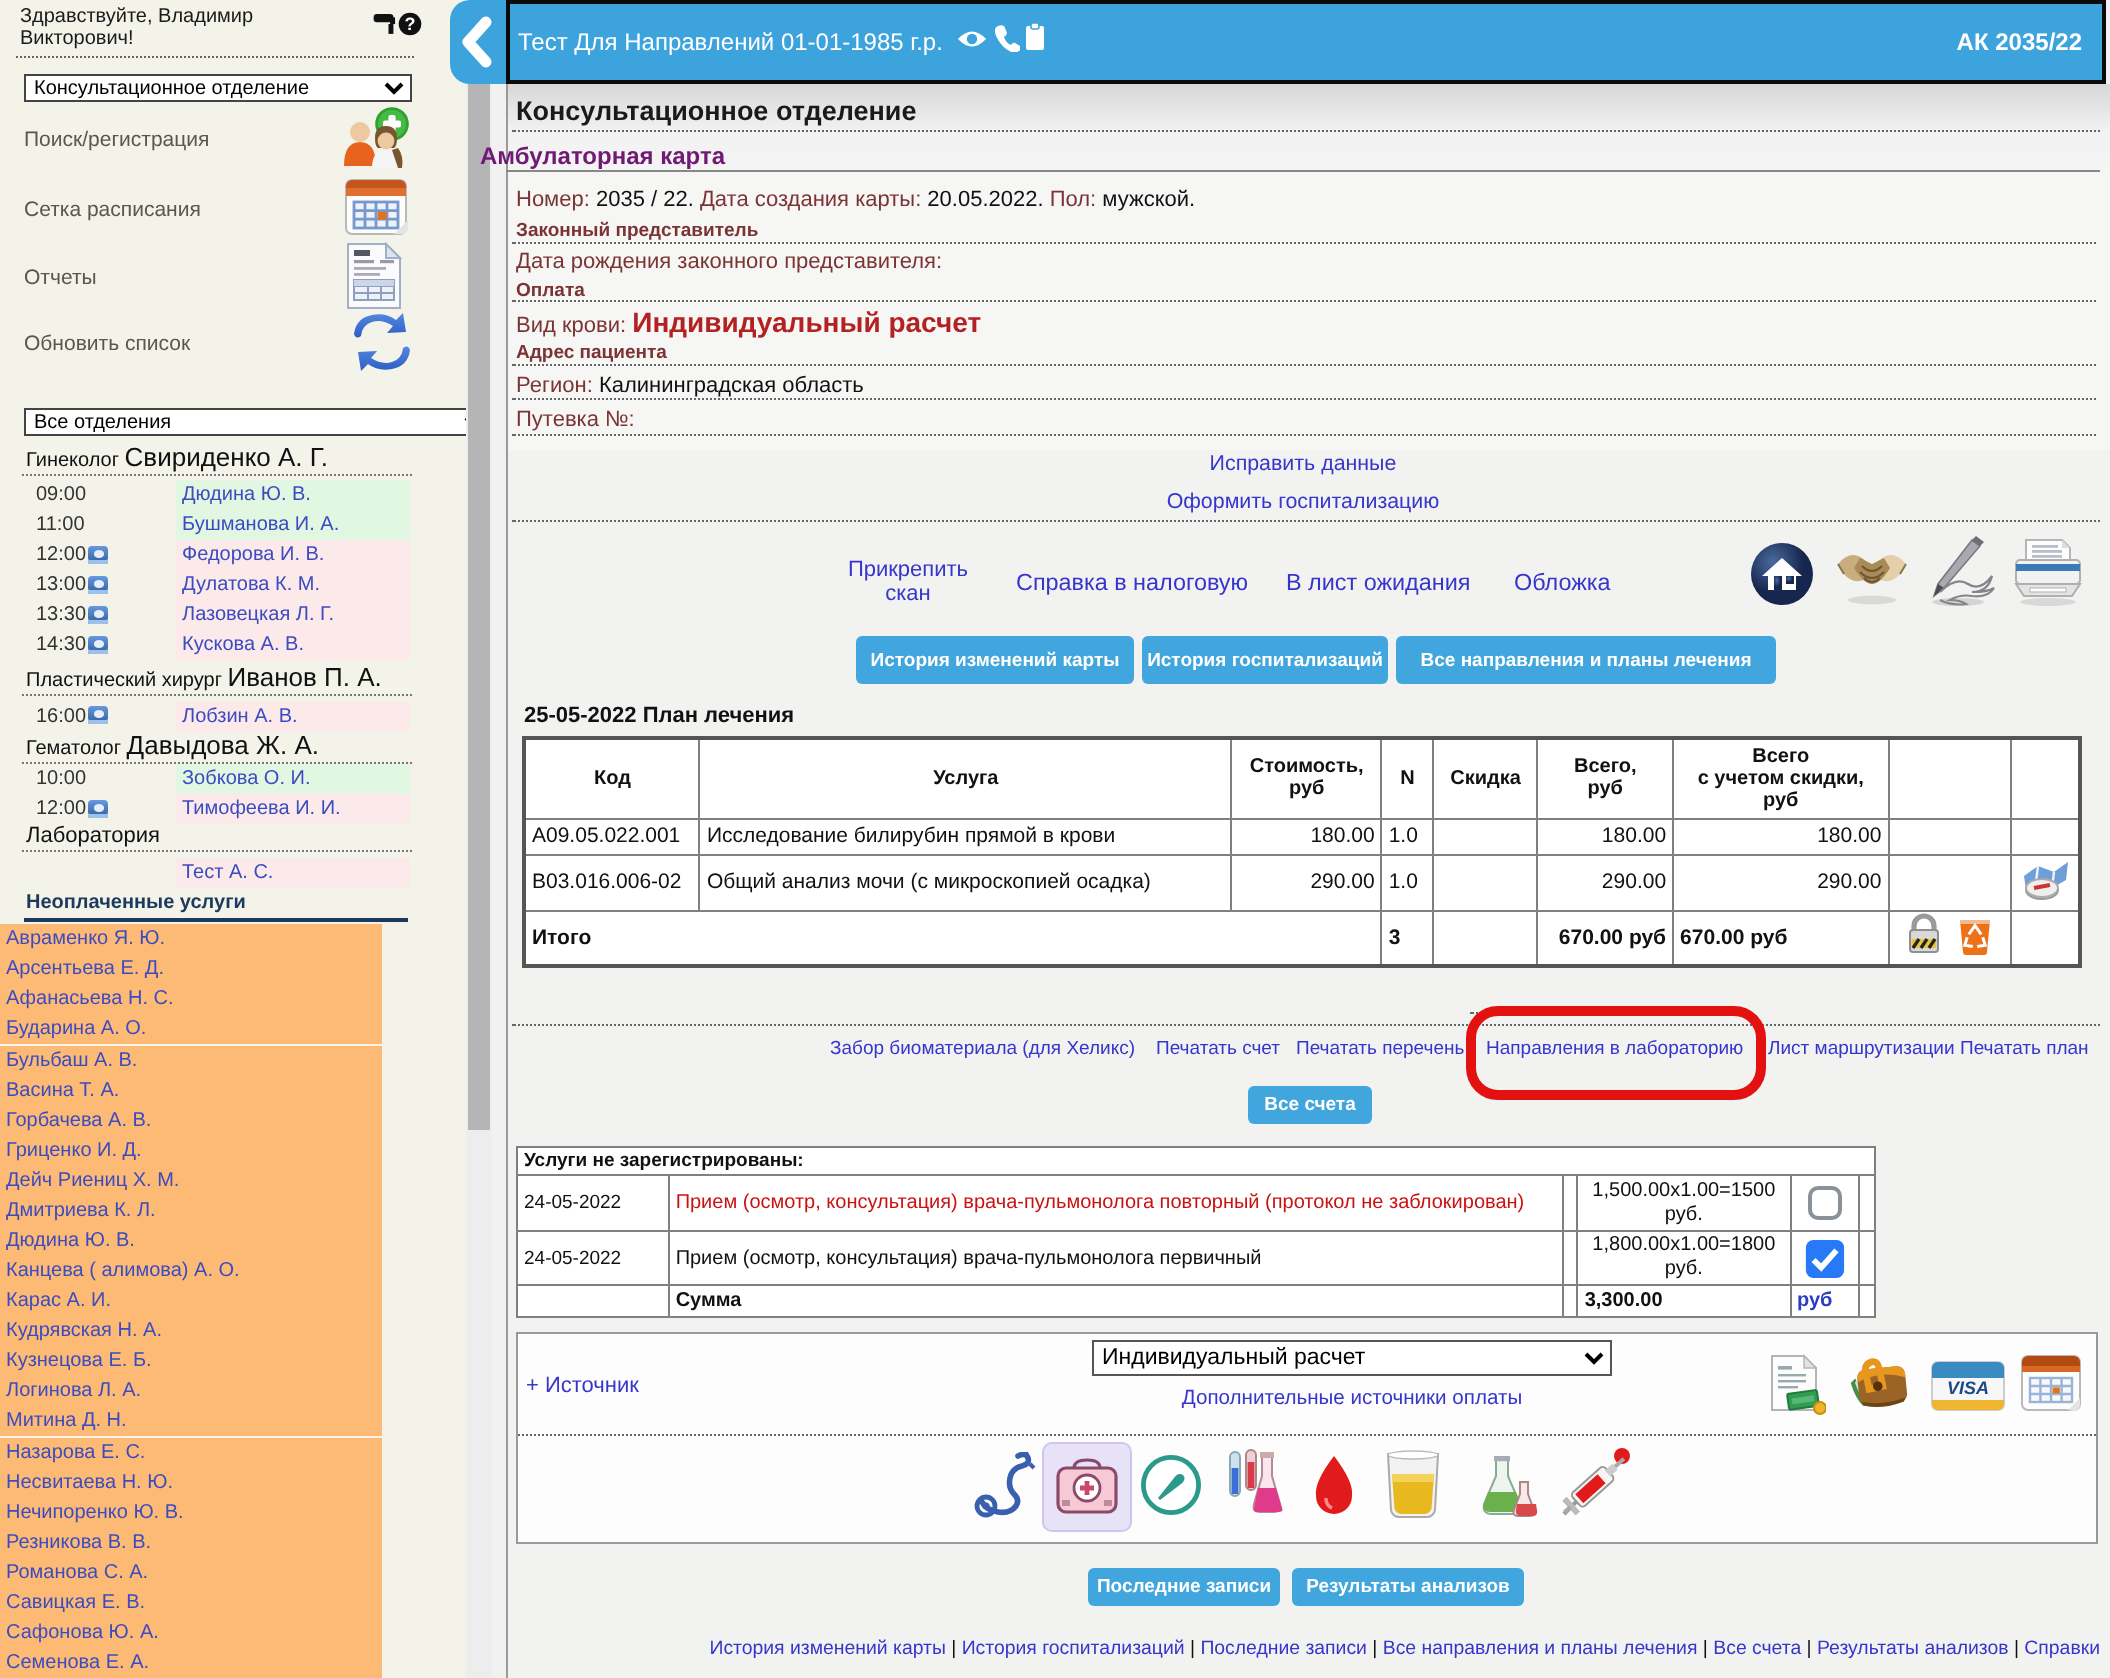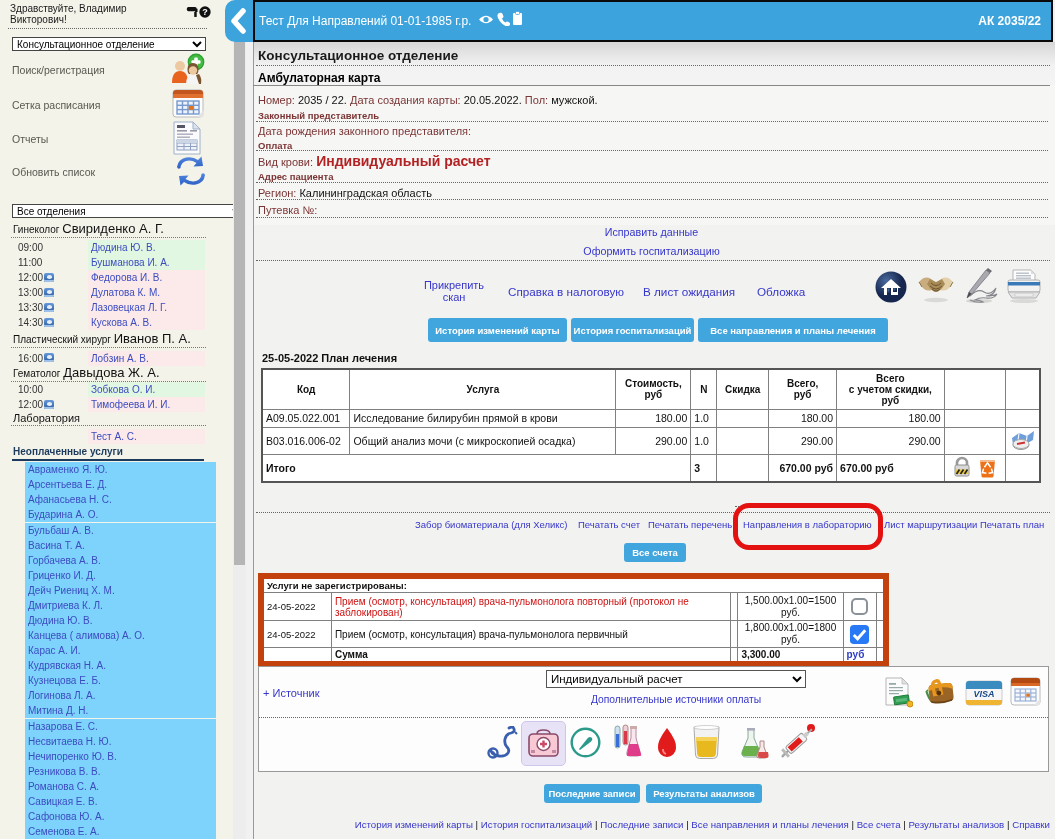--- a/index.html
+++ b/index.html
@@ -10,21 +10,21 @@
 .btn{background:#42a6de;color:#fff;font-weight:bold;font-size:9.5px;text-align:center;border-radius:3px;display:flex;align-items:center;justify-content:center;white-space:nowrap}
 .lbl{color:#7b3434}
 .slbl{color:#7b3434;font-weight:bold;font-size:10px}
 table{border-collapse:collapse}
 select{font-family:"Liberation Sans",sans-serif}
 .schrow{left:88px;width:117px;height:15px}
 .tm{left:18px;font-size:10px;color:#333}
 .nm{left:91px;font-size:10px;color:#3c4cc0}
 .hdr{left:11px;width:195px;font-size:10px;color:#111;border-bottom:1px dotted #777;padding-bottom:1px;white-space:nowrap;text-indent:2px}
 .hdr span{font-size:13px}
-.up{left:25px;width:191px;height:15px;font-size:10px;color:#3c4cc0;background:#7dd3fc;padding-left:3px;line-height:15px}
+.up{left:0;width:191px;height:15px;font-size:10px;color:#3c4cc0;background:#fdba74;padding-left:3px;line-height:15px}
 .ph{left:44px;width:10px;height:9px;background:linear-gradient(#6699dd,#2d5f9e);border-radius:2px 2px 1px 1px;box-shadow:inset 0 -2px 0 #9fc0e8}
 .ph:after{content:"";position:absolute;left:2.5px;top:2px;width:5px;height:3.5px;background:#e8eef8;border-radius:50%}
 #plan td,#svc td{border:1px solid #808080;padding:1px 3px;vertical-align:middle}
 .num{text-align:right}
 </style></head>
 <body>
 
 <div class="r" id="sidebar" style="left:0;top:0;width:233px;height:839px;background:#f3f3ea;">
   <div class="r" style="left:10px;top:3px;width:145px;font-size:10px;line-height:11px;color:#1a1a1a;">Здравствуйте, Владимир Викторович!</div>
   <svg class="r" style="left:186px;top:5px" width="14" height="14" viewBox="0 0 17 16">
@@ -203,21 +203,21 @@
     <rect x="3.5" y="0.5" width="4" height="3" rx="1" fill="#fff" stroke="#3da3dc" stroke-width=".8"></rect>
   </svg>
 <div class="r" style="left:900px;top:14px;width:141px;color:#fff;font-size:12px;font-weight:bold;text-align:right">АК 2035/22</div>
 
 <div class="r" style="left:253px;top:42px;width:802px;height:797px;background:#f2f2f1;border-left:1px solid #999"></div>
 <div class="r" style="left:254px;top:42px;width:801px;height:43px;background:linear-gradient(#d7d7d7,#f2f2f2 55%,#f4f4f4)"></div>
 <div class="r" style="left:254px;top:85px;width:801px;height:140px;background:#f6f6f5"></div>
 
 <div class="r" style="left:258px;top:48px;font-size:13.5px;font-weight:bold;color:#1a1a1a">Консультационное отделение</div>
 <div class="r dot" style="left:256px;top:65px;width:794px"></div>
-<div class="r" style="left:258px;top:71px;font-size:12px;font-weight:bold;color:#000000">Амбулаторная карта</div>
+<div class="r" style="left:240px;top:71px;font-size:12px;font-weight:bold;color:#701a75">Амбулаторная карта</div>
 <div class="r" style="left:253px;top:85px;width:797px;border-top:1px solid #888"></div>
 
 <div class="r" style="left:258px;top:94px;font-size:11px"><span class="lbl">Номер:</span> 2035 / 22. <span class="lbl">Дата создания карты:</span> 20.05.2022. <span class="lbl">Пол:</span> мужской.</div>
 <div class="r slbl" style="left:258px;top:110px;font-size:9.5px">Законный представитель</div>
 <div class="r dot" style="left:256px;top:121px;width:792px"></div>
 <div class="r lbl" style="left:258px;top:125px;font-size:11px">Дата рождения законного представителя:</div>
 <div class="r slbl" style="left:258px;top:140px;font-size:9.5px">Оплата</div>
 <div class="r dot" style="left:256px;top:150px;width:792px"></div>
 <div class="r" style="left:258px;top:153px;font-size:11px;line-height:17px"><span class="lbl">Вид крови:</span> <span style="color:#b32222;font-weight:bold;font-size:14px">Индивидуальный расчет</span></div>
 <div class="r slbl" style="left:258px;top:171px;font-size:9.5px">Адрес пациента</div>
@@ -375,21 +375,21 @@
 <div class="r" style="left:578px;top:519px;font-size:9.5px"><a>Печатать счет</a></div>
 <div class="r" style="left:648px;top:519px;font-size:9.5px"><a>Печатать перечень</a></div>
 <div class="r" style="left:743px;top:519px;font-size:9.5px"><a>Направления в лабораторию</a></div>
 <div class="r" style="left:884px;top:519px;font-size:9.5px"><a>Лист маршрутизации</a></div>
 <div class="r" style="left:980px;top:519px;font-size:9.5px"><a>Печатать план</a></div>
 
 <div class="r" style="left:733px;top:503px;width:150px;height:47px;border:5px solid #e41111;border-radius:16px"></div>
 
 <div class="r btn" style="left:624px;top:543px;width:62px;height:19px">Все счета</div>
 
-<table class="r" style="left:258px;top:573px;width:631px;font-size:10px;background:#fff;border:6px solid #c2410c" id="svc">
+<table class="r" style="left:258px;top:573px;width:680px;font-size:10px;background:#fff;border:1px solid #c2410c" id="svc">
 <colgroup>
       <col style="width:87px">
       <col style="width:535px">
       <col style="width:7px">
       <col style="width:108px">
       <col style="width:37px">
       <col style="width:8px">
     </colgroup>
 <tbody>
       <tr style="height:14px">

